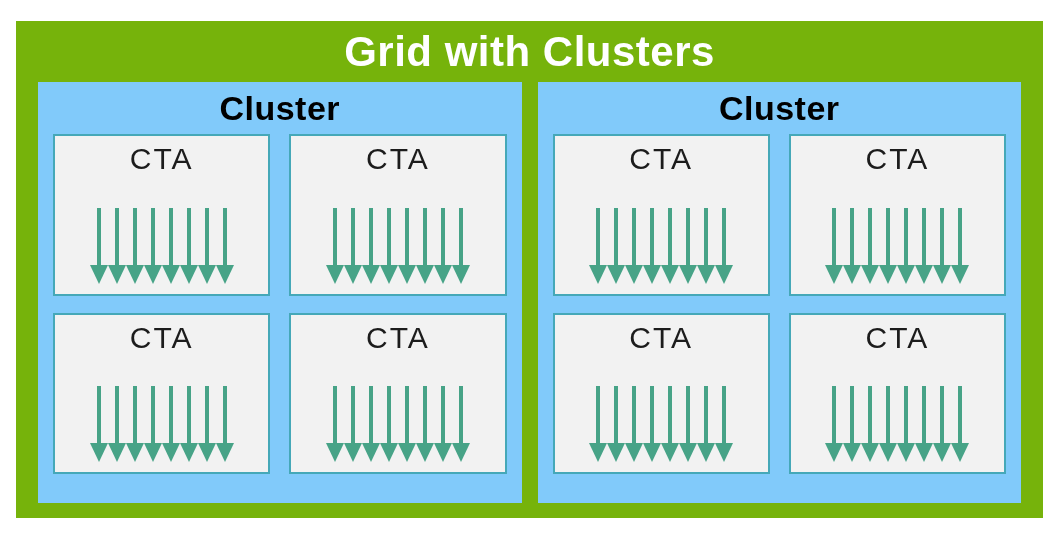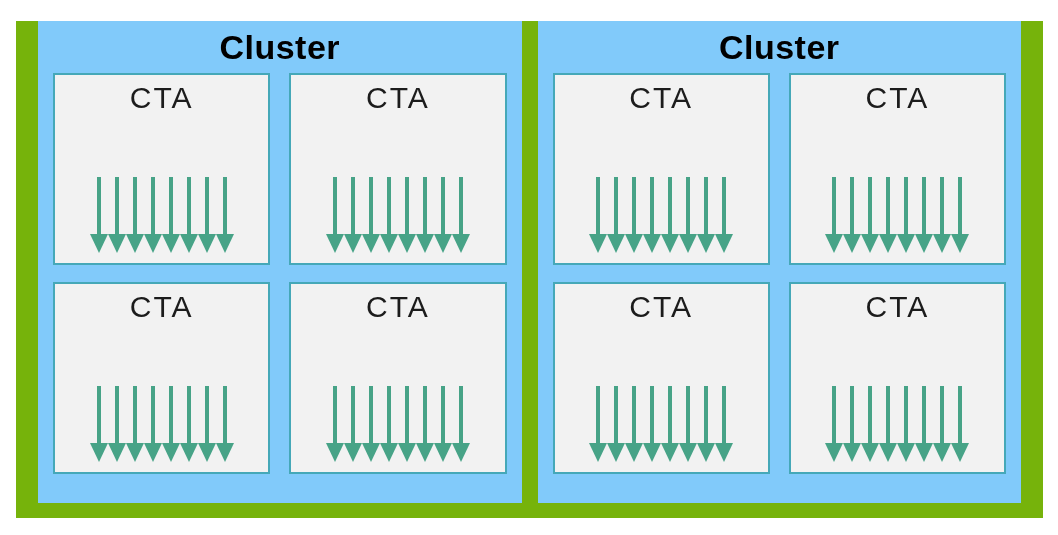--- a/index.html
+++ b/index.html
@@ -99,20 +99,21 @@
     border-left: 9px solid transparent;
     border-right: 9px solid transparent;
     border-top: 19px solid var(--arrow-teal);
   }
 </style>
 </head>
 <body>
 
 <div class="stage">
   <div class="grid-box">
+    <div class="grid-title">Grid with Clusters</div>
 
     <div class="clusters-row">
 
       <div class="cluster">
         <div class="cluster-title">Cluster</div>
         <div class="cta-grid">
           <div class="cta">
             <div class="cta-label">CTA</div>
             <div class="arrow-row">
                 <div class="arrow"></div>

